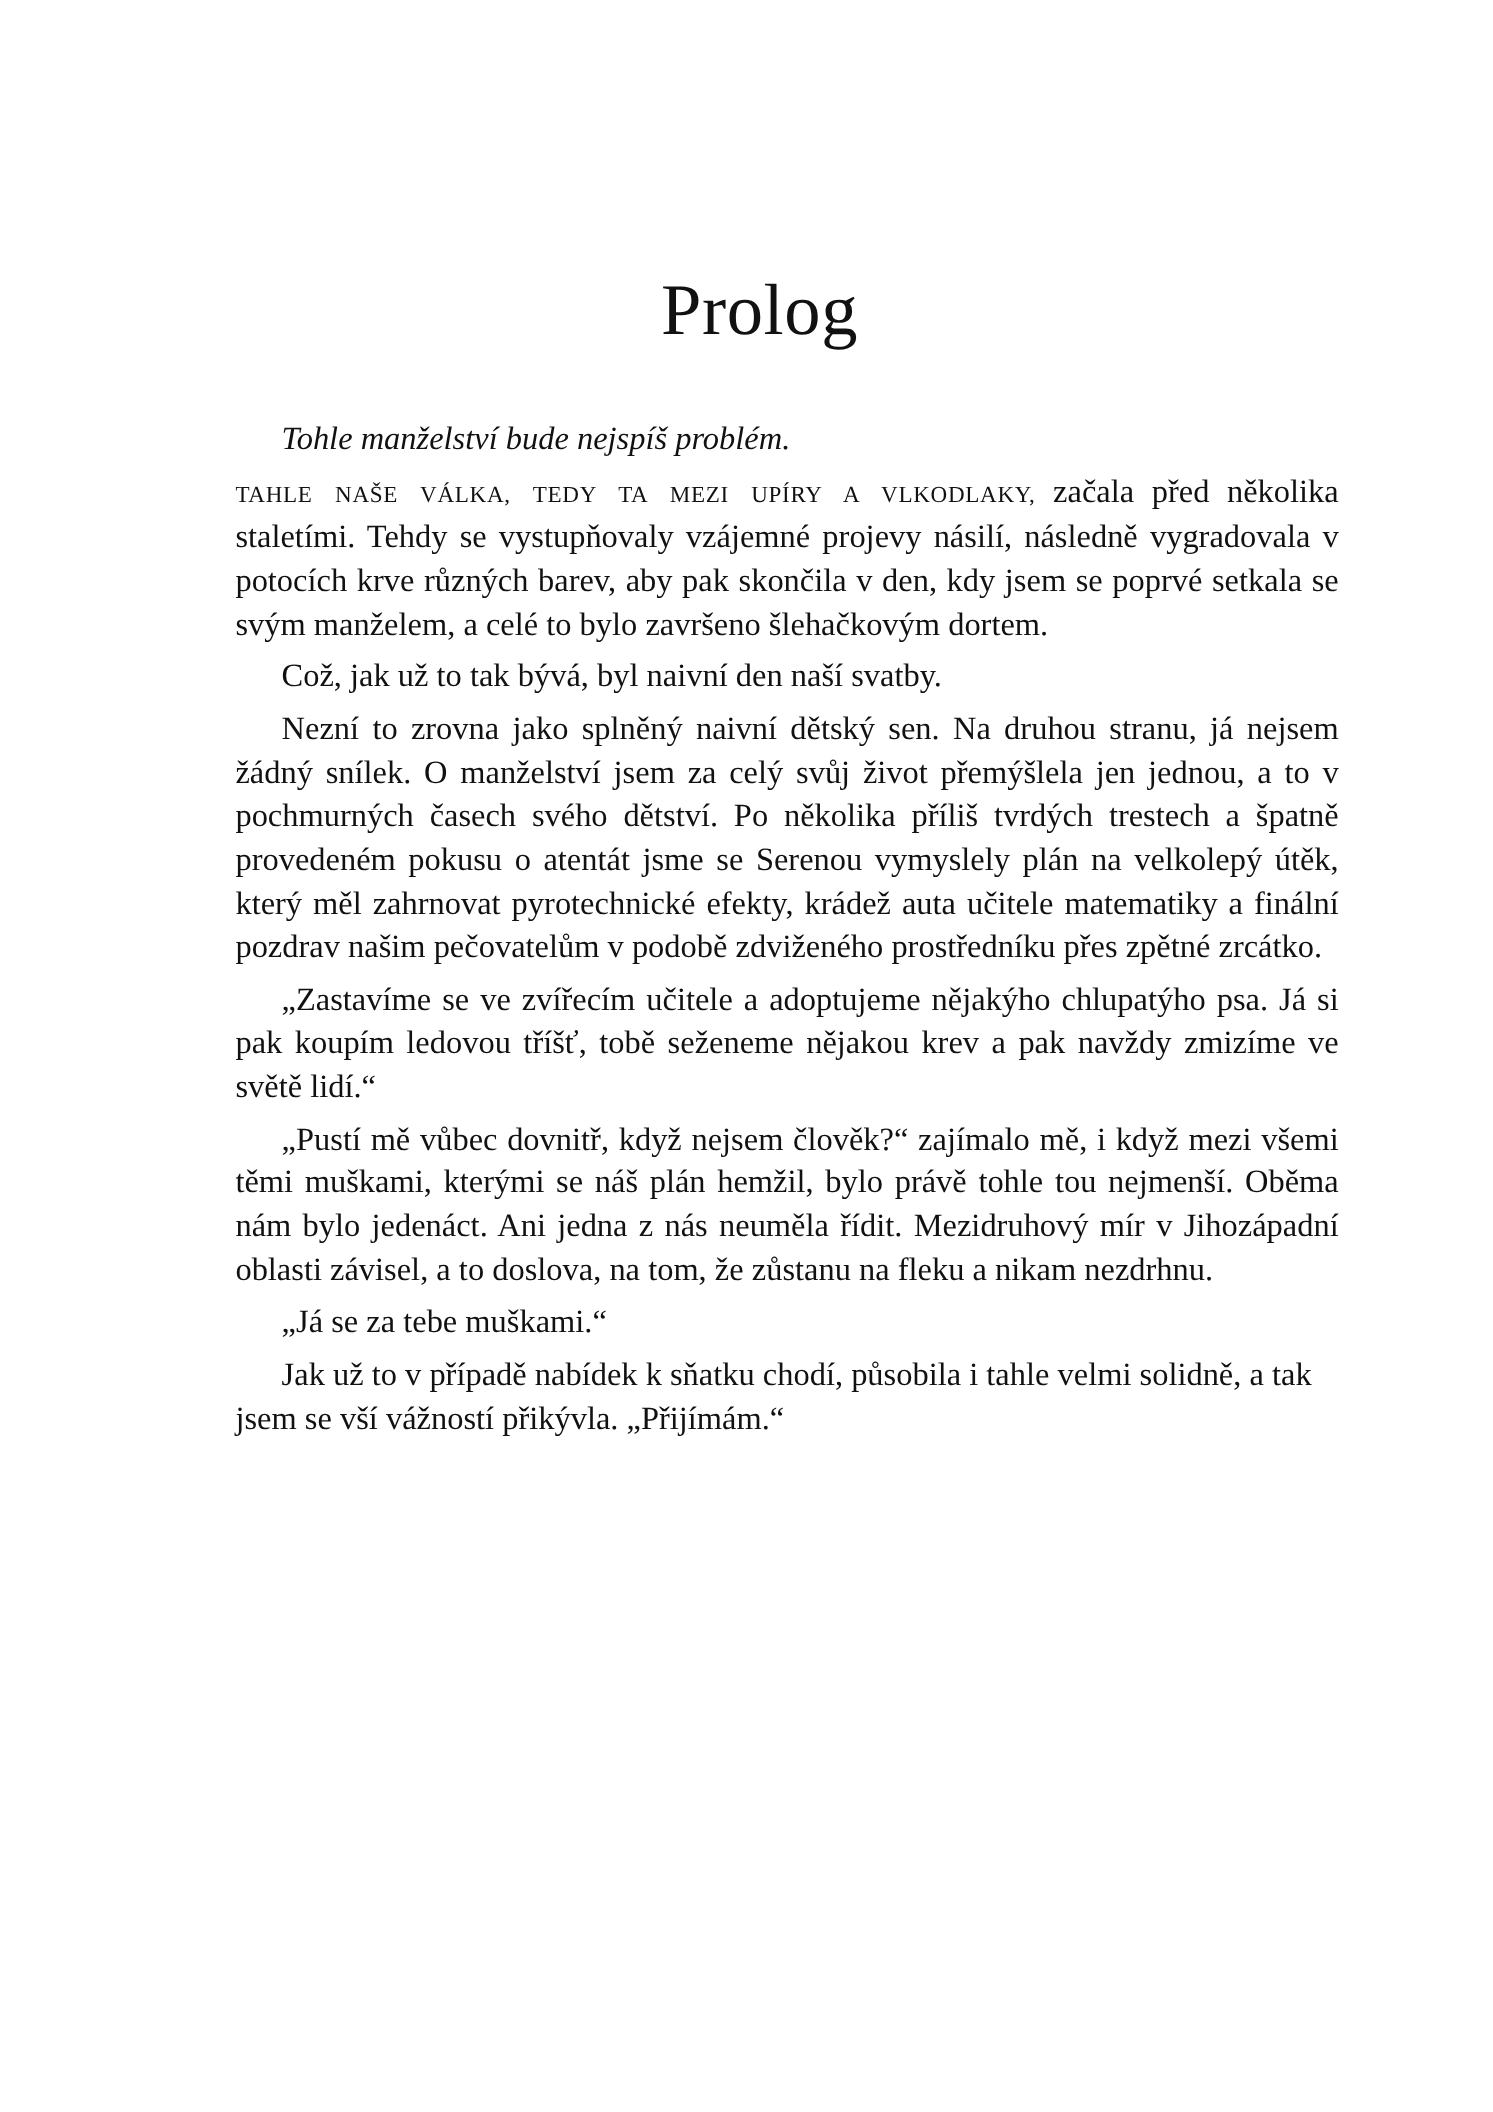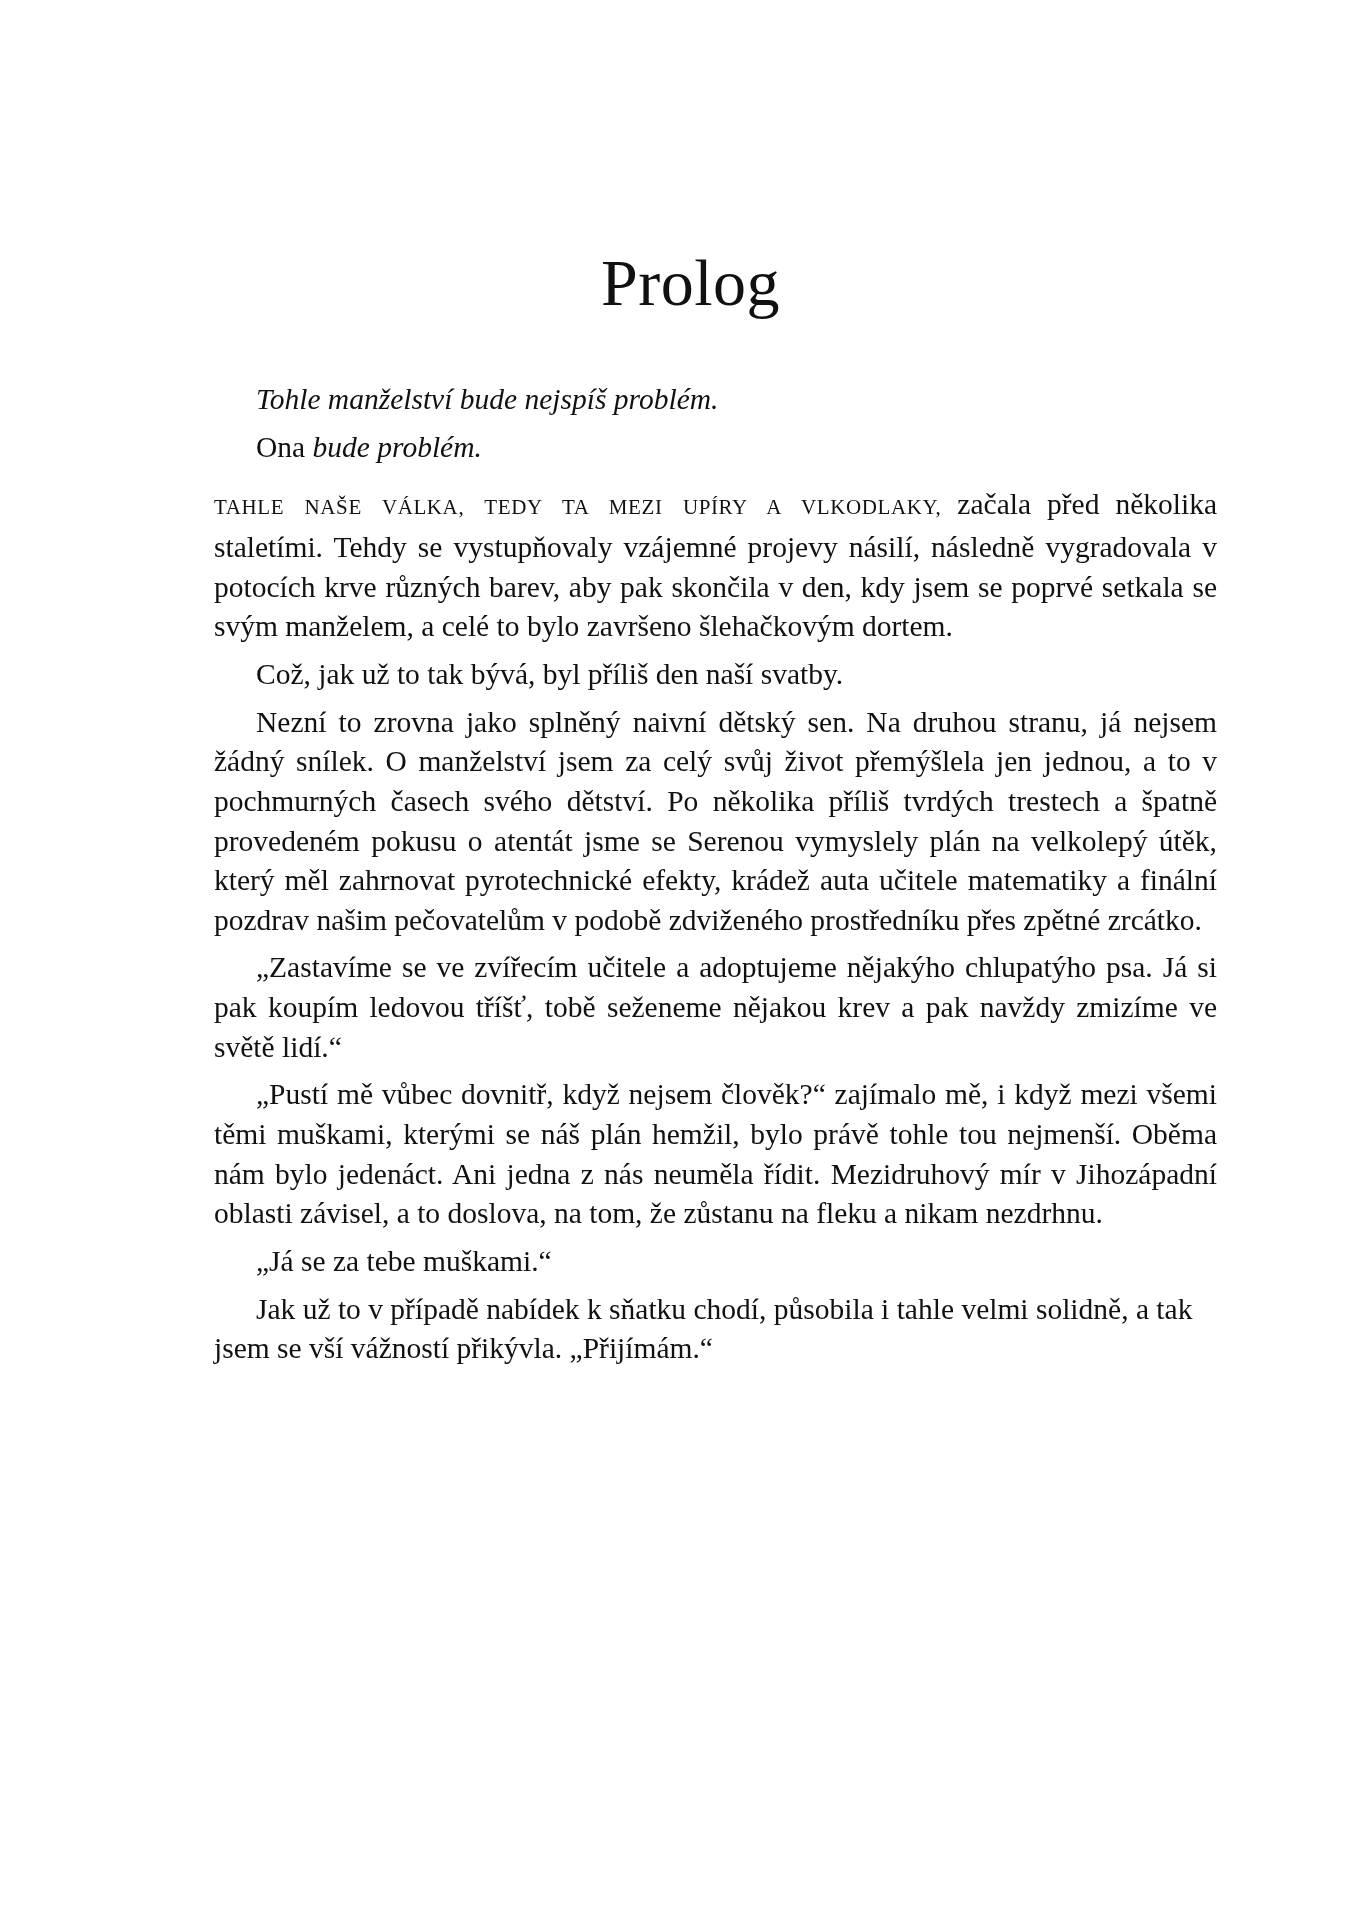--- a/index.html
+++ b/index.html
@@ -26,23 +26,22 @@
   em { font-style: italic; }
 </style>
 </head>
 <body>
 
 <div class="page">
   <h1 class="title">Prolog</h1>
 
   <div class="body">
     <p><em>Tohle manželství bude nejspíš problém.</em></p>
-    <p class="epi"><span>Ona </span><em>bude problém.</em></p>
 
     <p class="noindent"><span class="sc">TAHLE NAŠE VÁLKA, TEDY TA MEZI UPÍRY A VLKODLAKY,</span><span> začala před několika staletími. Tehdy se vystupňovaly vzájemné projevy násilí, následně vygradovala v potocích krve různých barev, aby pak skončila v den, kdy jsem se poprvé setkala se svým manželem, a celé to bylo završeno šlehačkovým dortem.</span></p>
-    <p>Což, jak už to tak bývá, byl příliš den naší svatby.</p>
+    <p>Což, jak už to tak bývá, byl naivní den naší svatby.</p>
     <p>Nezní to zrovna jako splněný naivní dětský sen. Na druhou stranu, já nejsem žádný snílek. O manželství jsem za celý svůj život přemýšlela jen jednou, a to v pochmurných časech svého dětství. Po několika příliš tvrdých trestech a špatně provedeném pokusu o atentát jsme se Serenou vymyslely plán na velkolepý útěk, který měl zahrnovat pyrotechnické efekty, krádež auta učitele matematiky a finální pozdrav našim pečovatelům v podobě zdviženého prostředníku přes zpětné zrcátko.</p>
     <p>„Zastavíme se ve zvířecím učitele a adoptujeme nějakýho chlupatýho psa. Já si pak koupím ledovou tříšť, tobě seženeme nějakou krev a pak navždy zmizíme ve světě lidí.“</p>
     <p>„Pustí mě vůbec dovnitř, když nejsem člověk?“ zajímalo mě, i když mezi všemi těmi muškami, kterými se náš plán hemžil, bylo právě tohle tou nejmenší. Oběma nám bylo jedenáct. Ani jedna z nás neuměla řídit. Mezidruhový mír v Jihozápadní oblasti závisel, a to doslova, na tom, že zůstanu na fleku a nikam nezdrhnu.</p>
     <p>„Já se za tebe muškami.“</p>
     <p class="last">Jak už to v případě nabídek k sňatku chodí, působila i tahle velmi solidně, a tak jsem se vší vážností přikývla. „Přijímám.“</p>
   </div>
 </div>
 
 </body></html>

